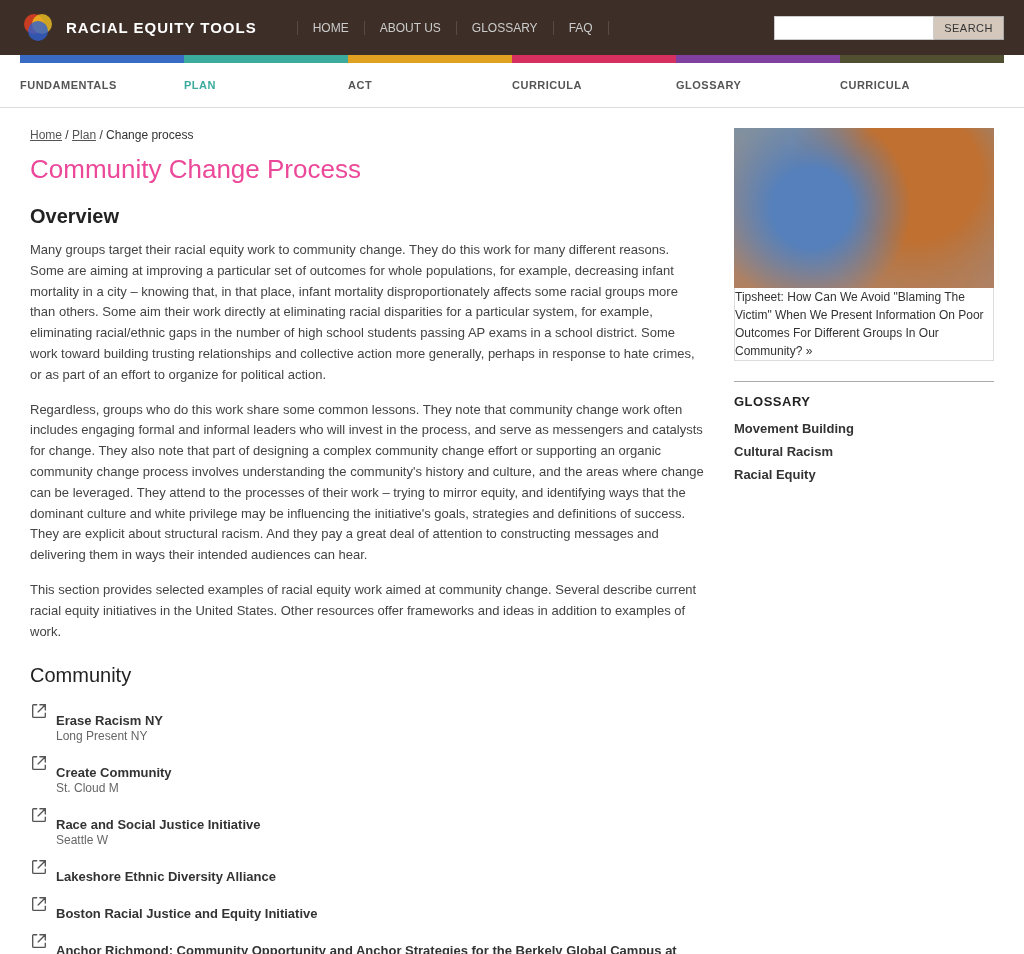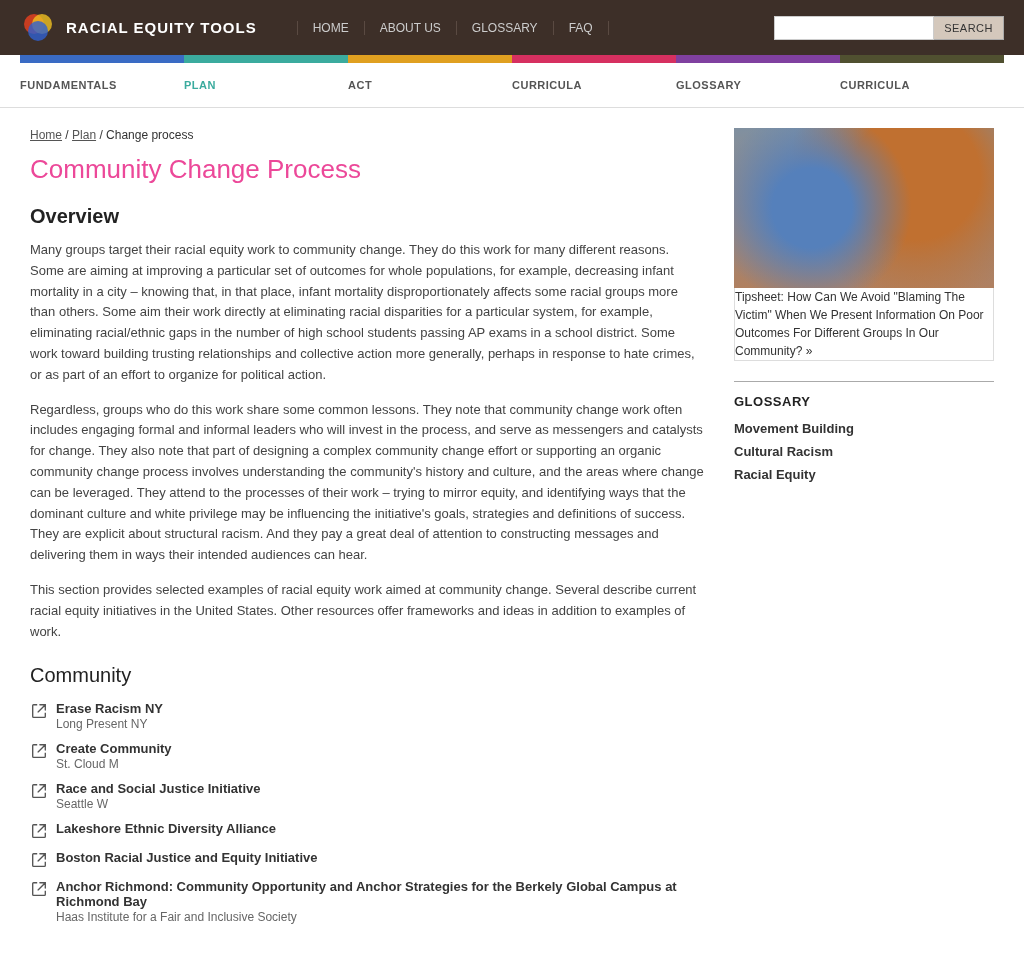--- a/index.html
+++ b/index.html
@@ -165,20 +165,21 @@
       height: 18px;
       flex-shrink: 0;
       margin-top: 1px;
     }
     .community-item-content {}
     .community-item-link {
       font-weight: bold;
       color: #333;
       cursor: pointer;
       font-size: 13px;
+      margin-top: 12px;
     }
     .community-item-sub {
       font-size: 12px;
       color: #666;
       margin-top: 1px;
     }
 
     
     #tipsheet-image {
       width: 100%;

